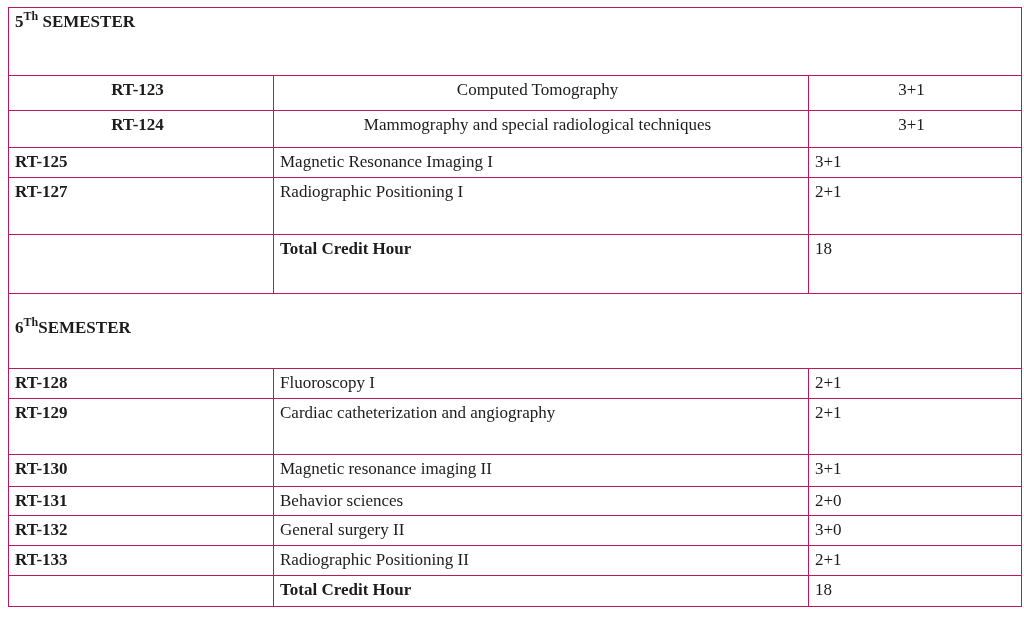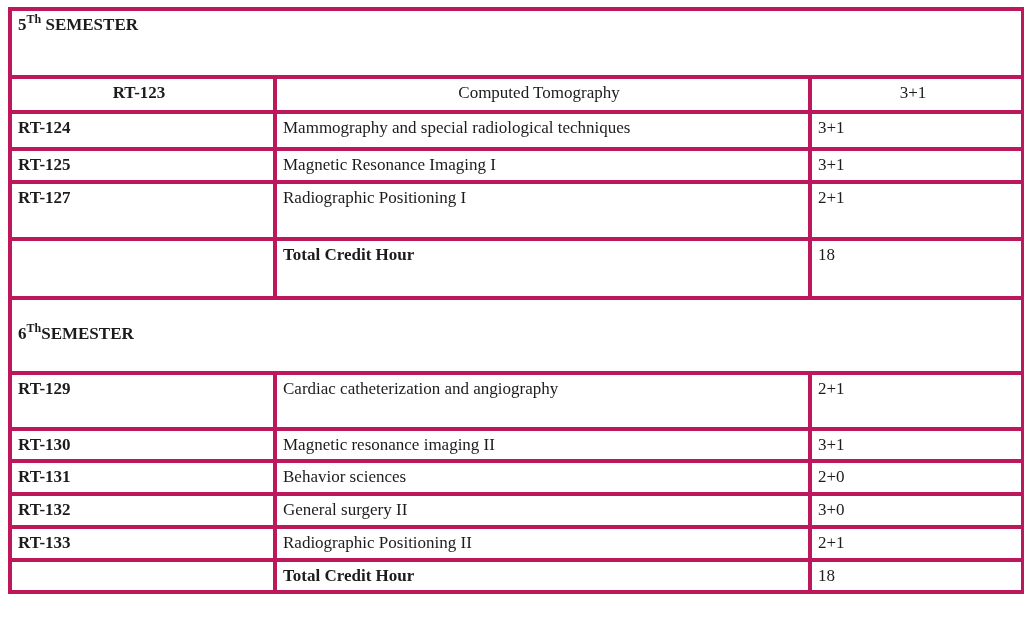--- a/index.html
+++ b/index.html
@@ -18,21 +18,21 @@
   }
   table.course-table {
     position: absolute;
     left: 8px;
     top: 7px;
     width: 1013px;
     border-collapse: collapse;
     table-layout: fixed;
   }
   table.course-table td {
-    border: 4px solid #be185d;
+    border: 1px solid #be185d;
     vertical-align: top;
     font-size: 17px;
     line-height: 1.22;
     padding: 4px 13px 4px 6px;
     overflow: hidden;
   }
   td.col-code   { padding-left: 6px;  font-weight: bold; }
   td.col-title  { padding-left: 11px; }
   td.col-credit { padding-left: 10px; font-weight: normal; }
   td.sem-head {
@@ -43,21 +43,21 @@
   }
   td.sem-head sup {
     font-size: 12px;
     line-height: 0;
     vertical-align: super;
   }
   .bold { font-weight: bold; }
   
   tr.rh-sem1   { height: 68px; }
   tr.rh-123    { height: 35px; text-align: center; }
-  tr.rh-124    { height: 37px; }
+  tr.rh-124    { height: 37px; text-align: center; }
   tr.rh-125    { height: 30px; }
   tr.rh-126    { height: 36px; }
   tr.rh-127    { height: 57px; }
   tr.rh-tot1   { height: 59px; }
   tr.rh-sem2   { height: 75px; }
   tr.rh-sem2 td.sem-head { padding-top: 24px; }
   tr.rh-128    { height: 29px; }
   tr.rh-129    { height: 56px; margin-left: 48px; }
   tr.rh-130    { height: 32px; }
   tr.rh-131    { height: 28px; }
@@ -102,20 +102,25 @@
       </tr>
       <tr class="rh-tot1">
         <td class="col-code"></td>
         <td class="col-title bold">Total Credit Hour</td>
         <td class="col-credit">18</td>
       </tr>
 
       <tr class="rh-sem2">
         <td class="sem-head" colspan="3"><span>6</span><sup>Th</sup><span>SEMESTER</span></td>
       </tr>
+      <tr class="rh-128">
+        <td class="col-code">RT-128</td>
+        <td class="col-title">Fluoroscopy I</td>
+        <td class="col-credit">2+1</td>
+      </tr>
       <tr class="rh-129">
         <td class="col-code">RT-129</td>
         <td class="col-title">Cardiac catheterization and angiography</td>
         <td class="col-credit">2+1</td>
       </tr>
       <tr class="rh-130">
         <td class="col-code">RT-130</td>
         <td class="col-title">Magnetic resonance imaging II</td>
         <td class="col-credit">3+1</td>
       </tr>

